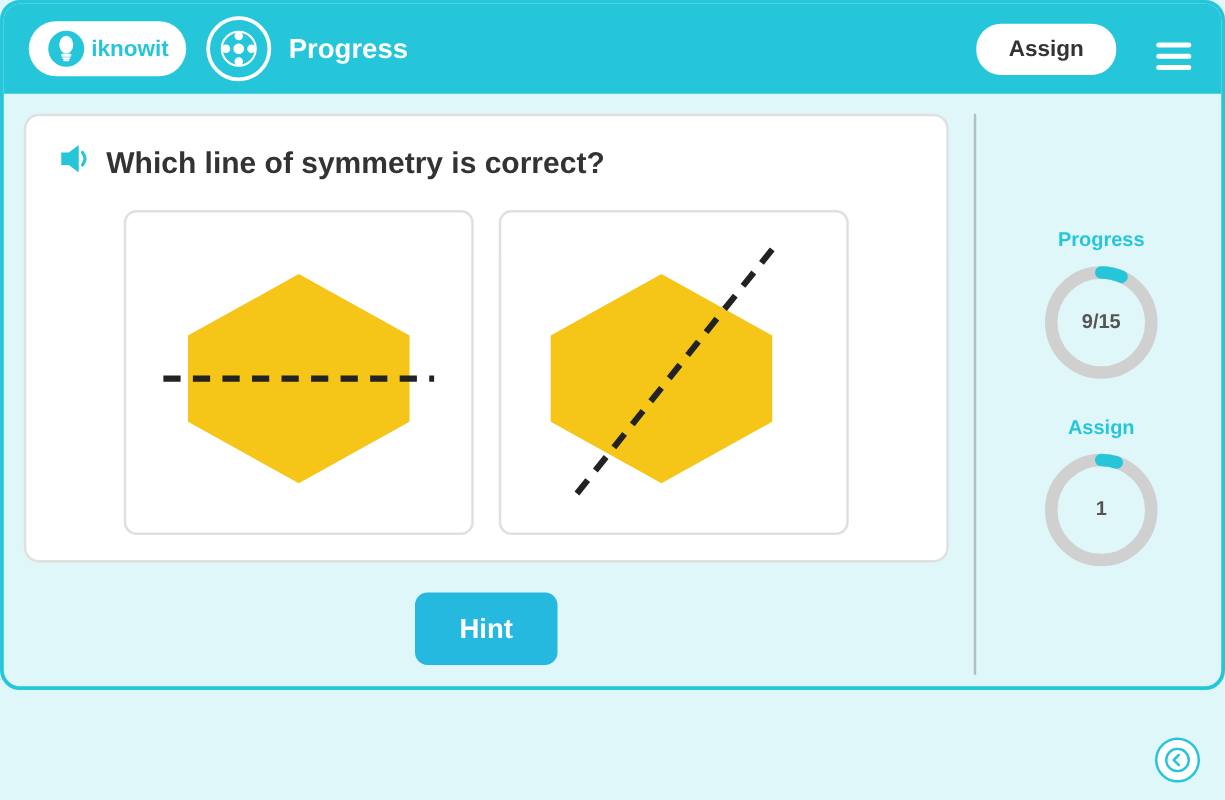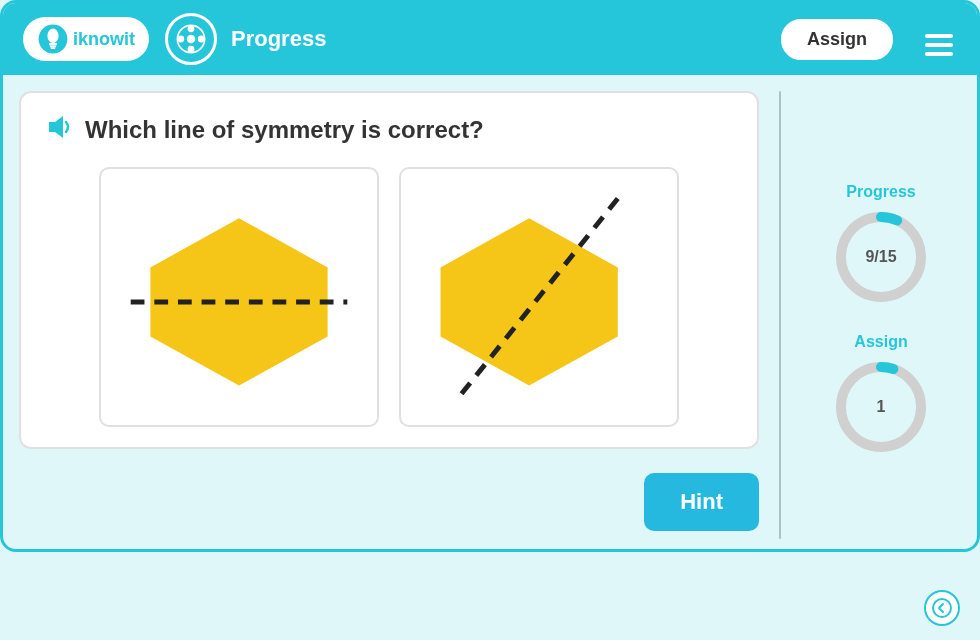--- a/index.html
+++ b/index.html
@@ -175,21 +175,21 @@
     }
 
     .option-card svg {
       width: 100%;
       height: 100%;
     }
 
     
     .bottom-buttons {
       display: flex;
-      justify-content: flex-end;
+      justify-content: center;
       align-items: center;
       padding: 8px 0;
       gap: 36px;
     }
 
     .hint-btn {
       background: #26b9e0;
       color: white;
       border: none;
       border-radius: 10px;

